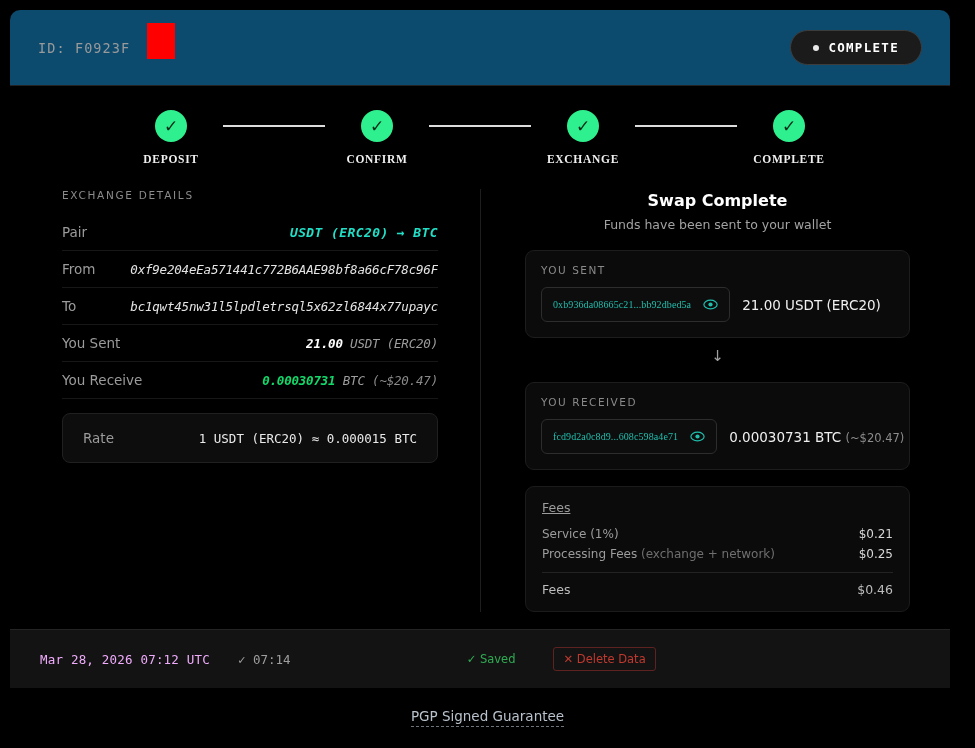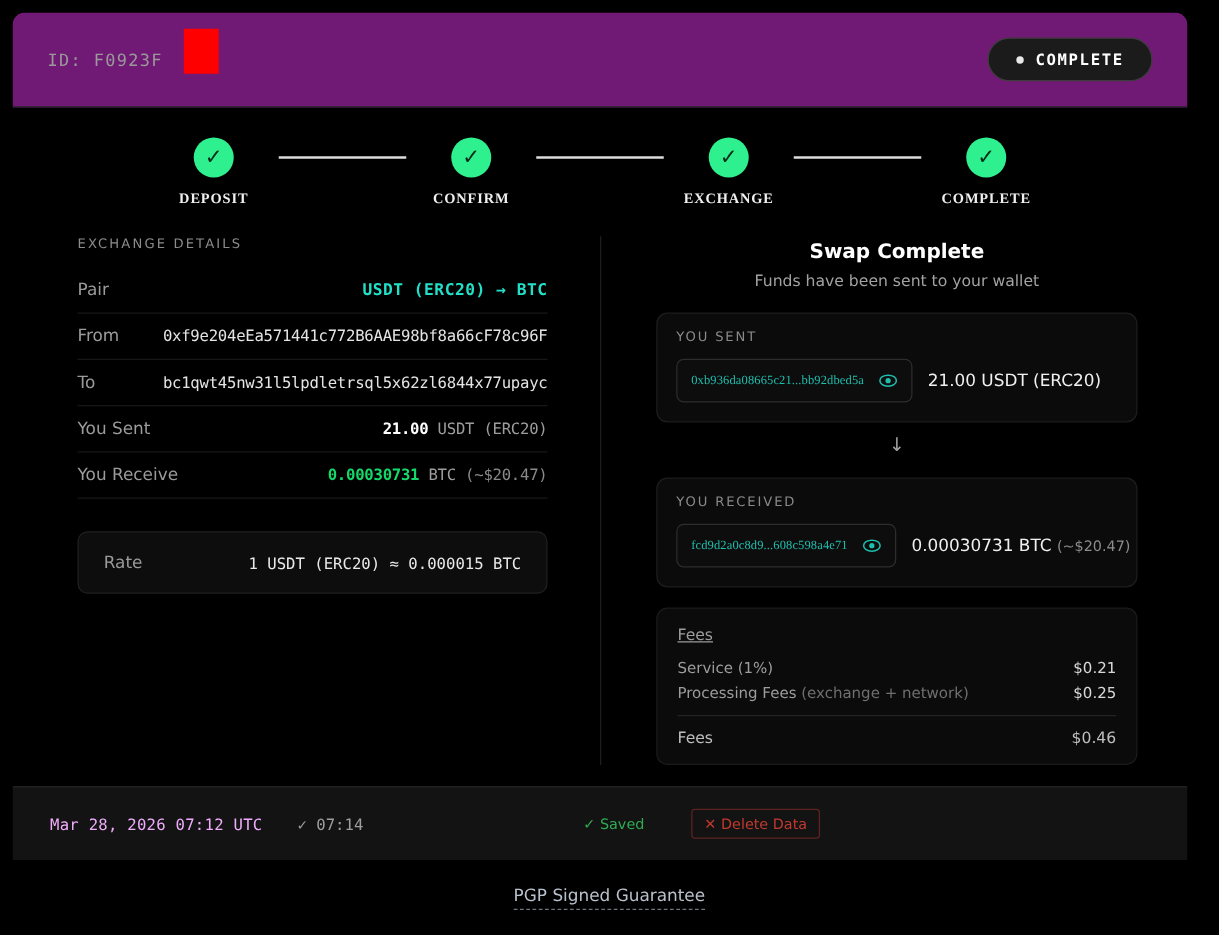--- a/index.html
+++ b/index.html
@@ -17,21 +17,21 @@
     left: 10px; top: 10px;
     width: 940px; height: 678px;
     background: #000000;
     border-radius: 10px 10px 0 0;
     overflow: hidden;
   }
 
   
   .card-header {
     height: 76px;
-    background: #701a75;
+    background: #0c4a6e;
     border-bottom: 1px solid #232323;
     display: flex; align-items: center; justify-content: space-between;
     padding: 0 28px;
     position: relative;
   }
   .id-text {
     font-family: "DejaVu Sans Mono", monospace;
     font-size: 13.5px;
     letter-spacing: 1.1px;
     color: #9a9a9a;
@@ -96,30 +96,30 @@
   .kv-row {
     display: flex; align-items: baseline; justify-content: space-between;
     padding: 10px 0; border-bottom: 1px solid #171717;
     gap: 0;
   }
   .kv-key { font-size: 13.5px; color: #9b9b9b; flex: none; }
   .kv-val {
     font-family: "DejaVu Sans Mono", monospace;
     font-size: 12.5px; color: #e4e4e4;
     text-align: left; letter-spacing: -0.2px;
-    white-space: nowrap; overflow: hidden;
+    white-space: nowrap; overflow: hidden; font-style: italic;
   }
   .val-pair { color: #22e0c8; font-weight: bold; font-size: 13px; letter-spacing: 0.4px; }
   .amt-num { color: #ffffff; font-weight: bold; }
   .amt-num.green { color: #13d86a; }
   .amt-unit { color: #9d9d9d; }
   .amt-usd { color: #8a8a8a; }
 
   .rate-box {
-    margin-top: 26px;
+    margin-top: 14px;
     background: #0d0d0d;
     border: 1px solid #202020;
     border-radius: 8px;
     padding: 16px 20px;
     display: flex; align-items: center; justify-content: space-between;
   }
   .rate-key { font-size: 13.5px; color: #9b9b9b; }
   .rate-val {
     font-family: "DejaVu Sans Mono", monospace;
     font-size: 12.5px; color: #e9e9e9;

